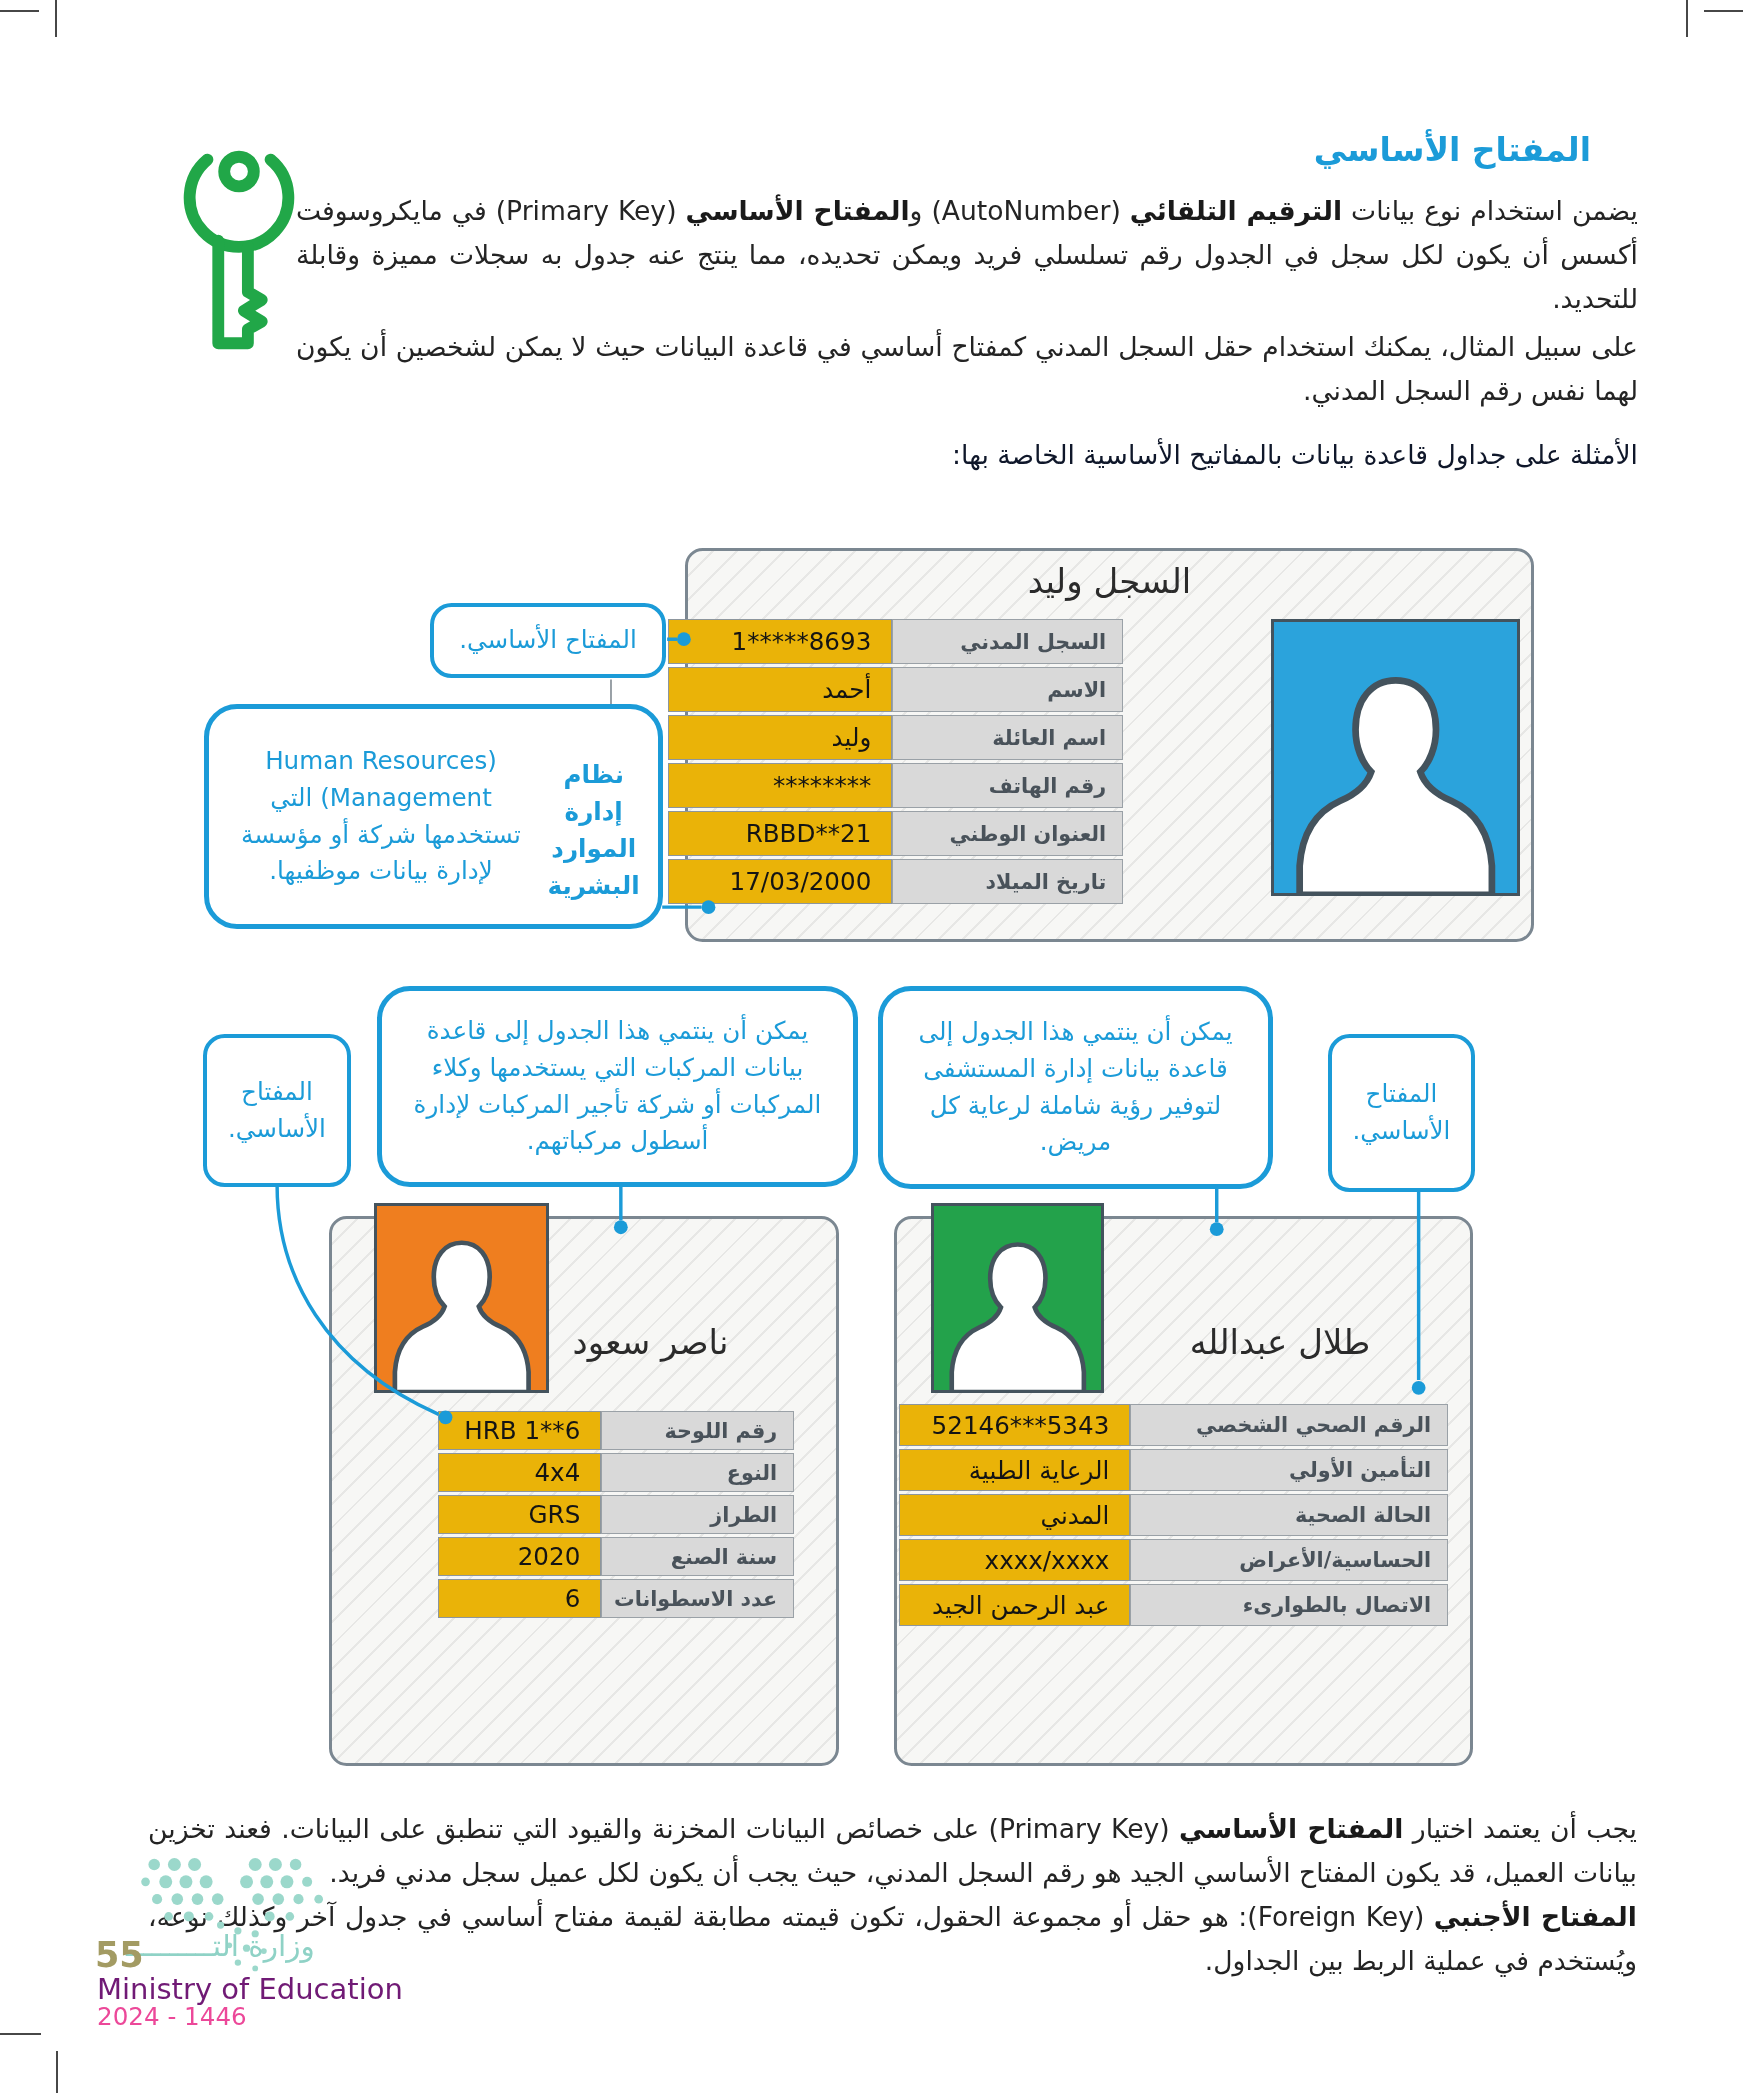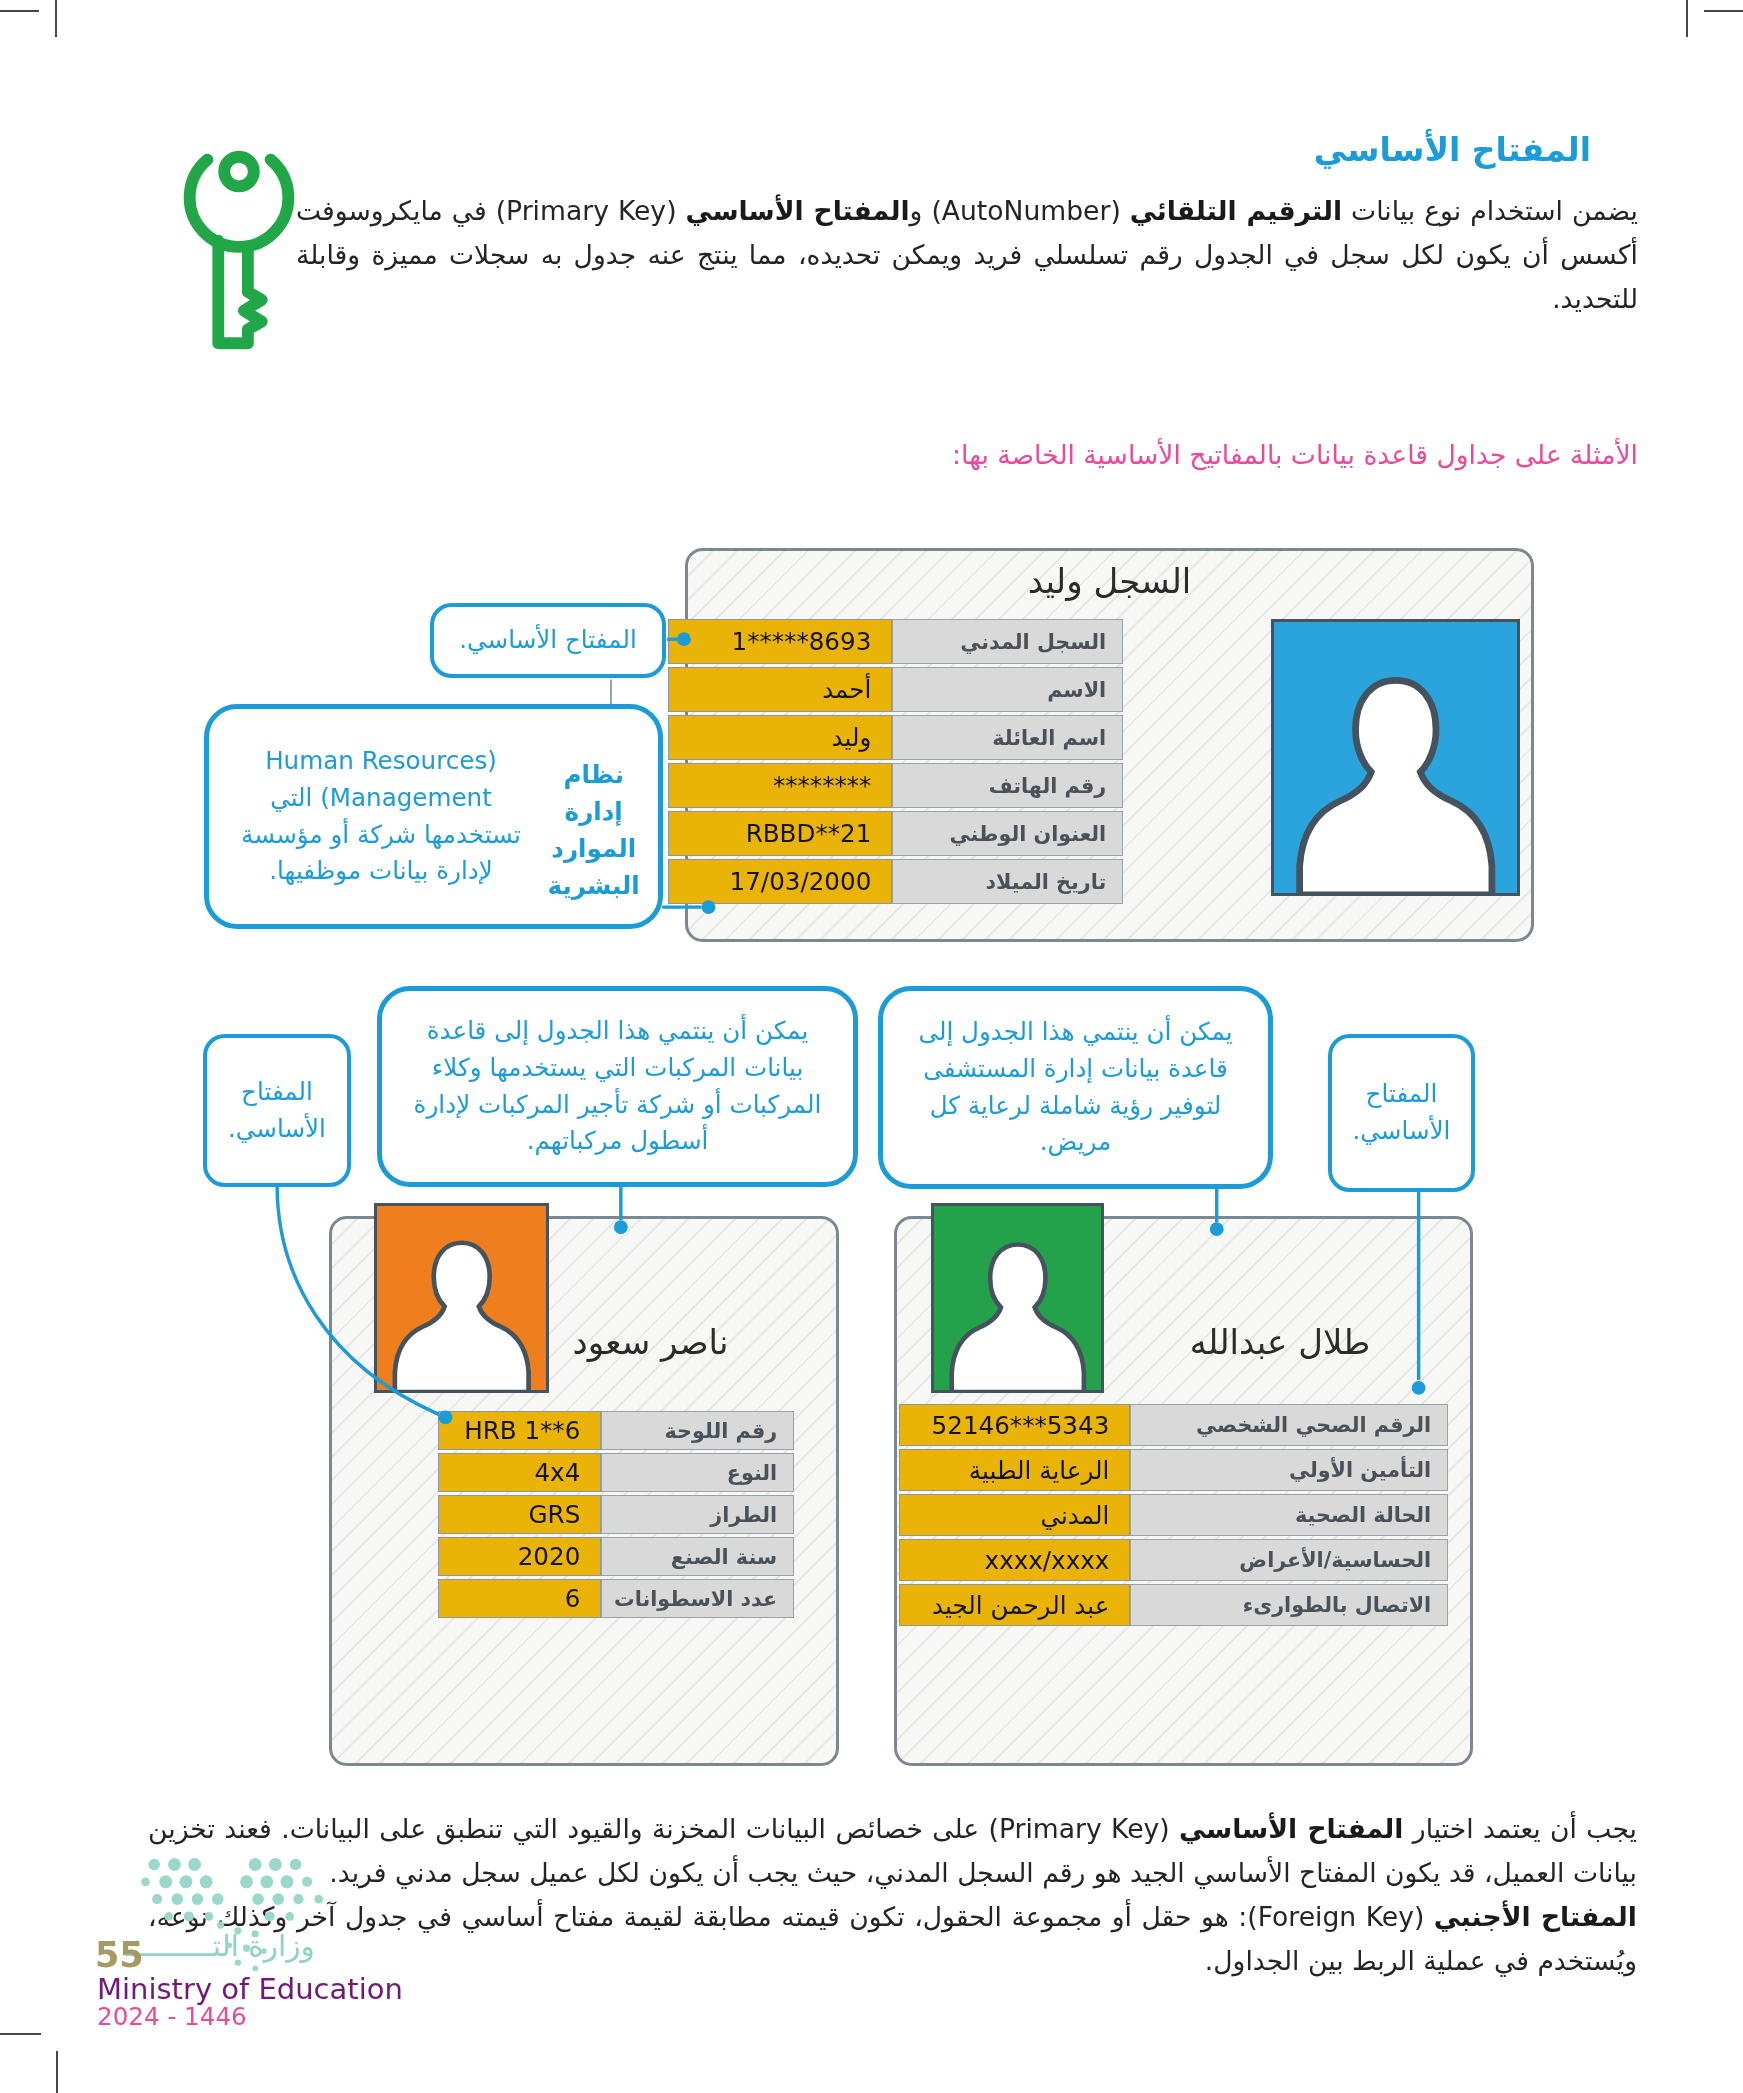--- a/index.html
+++ b/index.html
@@ -11,21 +11,21 @@
     --ink:#232323;
   }
   html,body{margin:0;padding:0;background:#fff;}
   .page{position:relative;width:1744px;height:2093px;background:#fff;overflow:hidden;
         font-family:"DejaVu Sans","Liberation Sans",sans-serif;color:var(--ink);}
   .abs{position:absolute;}
   .cm{position:absolute;background:#474747;}
   .h1{color:var(--accent);font-size:33px;font-weight:700;direction:rtl;}
   .para{direction:rtl;text-align:justify;font-size:26.6px;line-height:1.66;color:#242424;}
   .para b{font-weight:700;color:#1a1a1a;}
-  .heading-line{direction:rtl;font-size:26.6px;color:#ec4899;}
+  .heading-line{direction:rtl;font-size:26.6px;color:#0f172a;}
   .card{position:absolute;box-sizing:border-box;border:3.4px solid var(--card-border);border-radius:17.7px;
         background-color:#f7f7f5;
         background-image:repeating-linear-gradient(135deg,rgba(140,140,140,0.15) 0 2px,transparent 2px 16.7px);}
   .cardtitle{position:absolute;font-size:34px;color:#2b2b2b;direction:rtl;text-align:center;}
   .photo{position:absolute;box-sizing:border-box;border:3.9px solid var(--photo-border);
          display:flex;align-items:flex-end;justify-content:center;overflow:hidden;}
   .photo svg{width:92%;height:auto;display:block;margin-bottom:-2px;}
   .dtable{position:absolute;}
   .trow{display:flex;direction:rtl;margin-bottom:3px;}
   .tlabel{width:var(--lw);height:var(--rh);background:var(--label-bg);border:1.5px solid #9aa1a7;
@@ -70,20 +70,21 @@
   <div class="cm" style="left:56px;top:2051px;width:2px;height:42px"></div>
 
   <svg class="keyicon" width="148" height="229" viewBox="0 0 132 232">
     <path d="M98 26 A50 50 0 1 1 34 26"></path>
     <circle cx="66" cy="38" r="15"></circle>
     <path d="M45 108 L45 212 L75 212 L75 198 L89 190 L71 179 L89 168 L75 160 L75 114"></path>
   </svg>
 
   <div class="abs h1" style="right:153px;top:130px;">المفتاح الأساسي</div>
   <div class="abs para" style="left:296px;top:189px;width:1342px;"><span>يضمن استخدام نوع بيانات </span><b>الترقيم التلقائي</b><span> (AutoNumber) و</span><b>المفتاح الأساسي</b><span> (Primary Key) في مايكروسوفت أكسس أن يكون لكل سجل في الجدول رقم تسلسلي فريد ويمكن تحديده، مما ينتج عنه جدول به سجلات مميزة وقابلة للتحديد.</span></div>
+  <div class="abs para" style="left:296px;top:325px;width:1342px;"><span>على سبيل المثال، يمكنك استخدام حقل السجل المدني كمفتاح أساسي في قاعدة البيانات حيث لا يمكن لشخصين أن يكون لهما نفس رقم السجل المدني.</span></div>
   <div class="abs heading-line" style="right:106px;top:439px;">الأمثلة على جداول قاعدة بيانات بالمفاتيح الأساسية الخاصة بها:</div>
 
   <div class="card" style="left:685px;top:548px;width:849px;height:394px;"></div>
   <div class="cardtitle" style="left:685px;top:561px;width:849px;">السجل وليد</div>
   <div class="photo" style="left: 1271px; top: 619px; width: 249px; height: 277px; background-color: rgb(43, 163, 220);">
     <svg viewBox="0 0 100 110">
       <path d="M50 14 C39 14 32 23 32 36 C32 44 35 51 39 55 C37 61 32 65 25 68 C14 73 8 83 7 97 L7 110 L93 110 L93 97 C92 83 86 73 75 68 C68 65 63 61 61 55 C65 51 68 44 68 36 C68 23 61 14 50 14 Z" fill="#fff" stroke="#44535d" stroke-width="3"></path>
     </svg>
   </div>
   <div class="dtable t1" style="left:668px;top:619px;">

